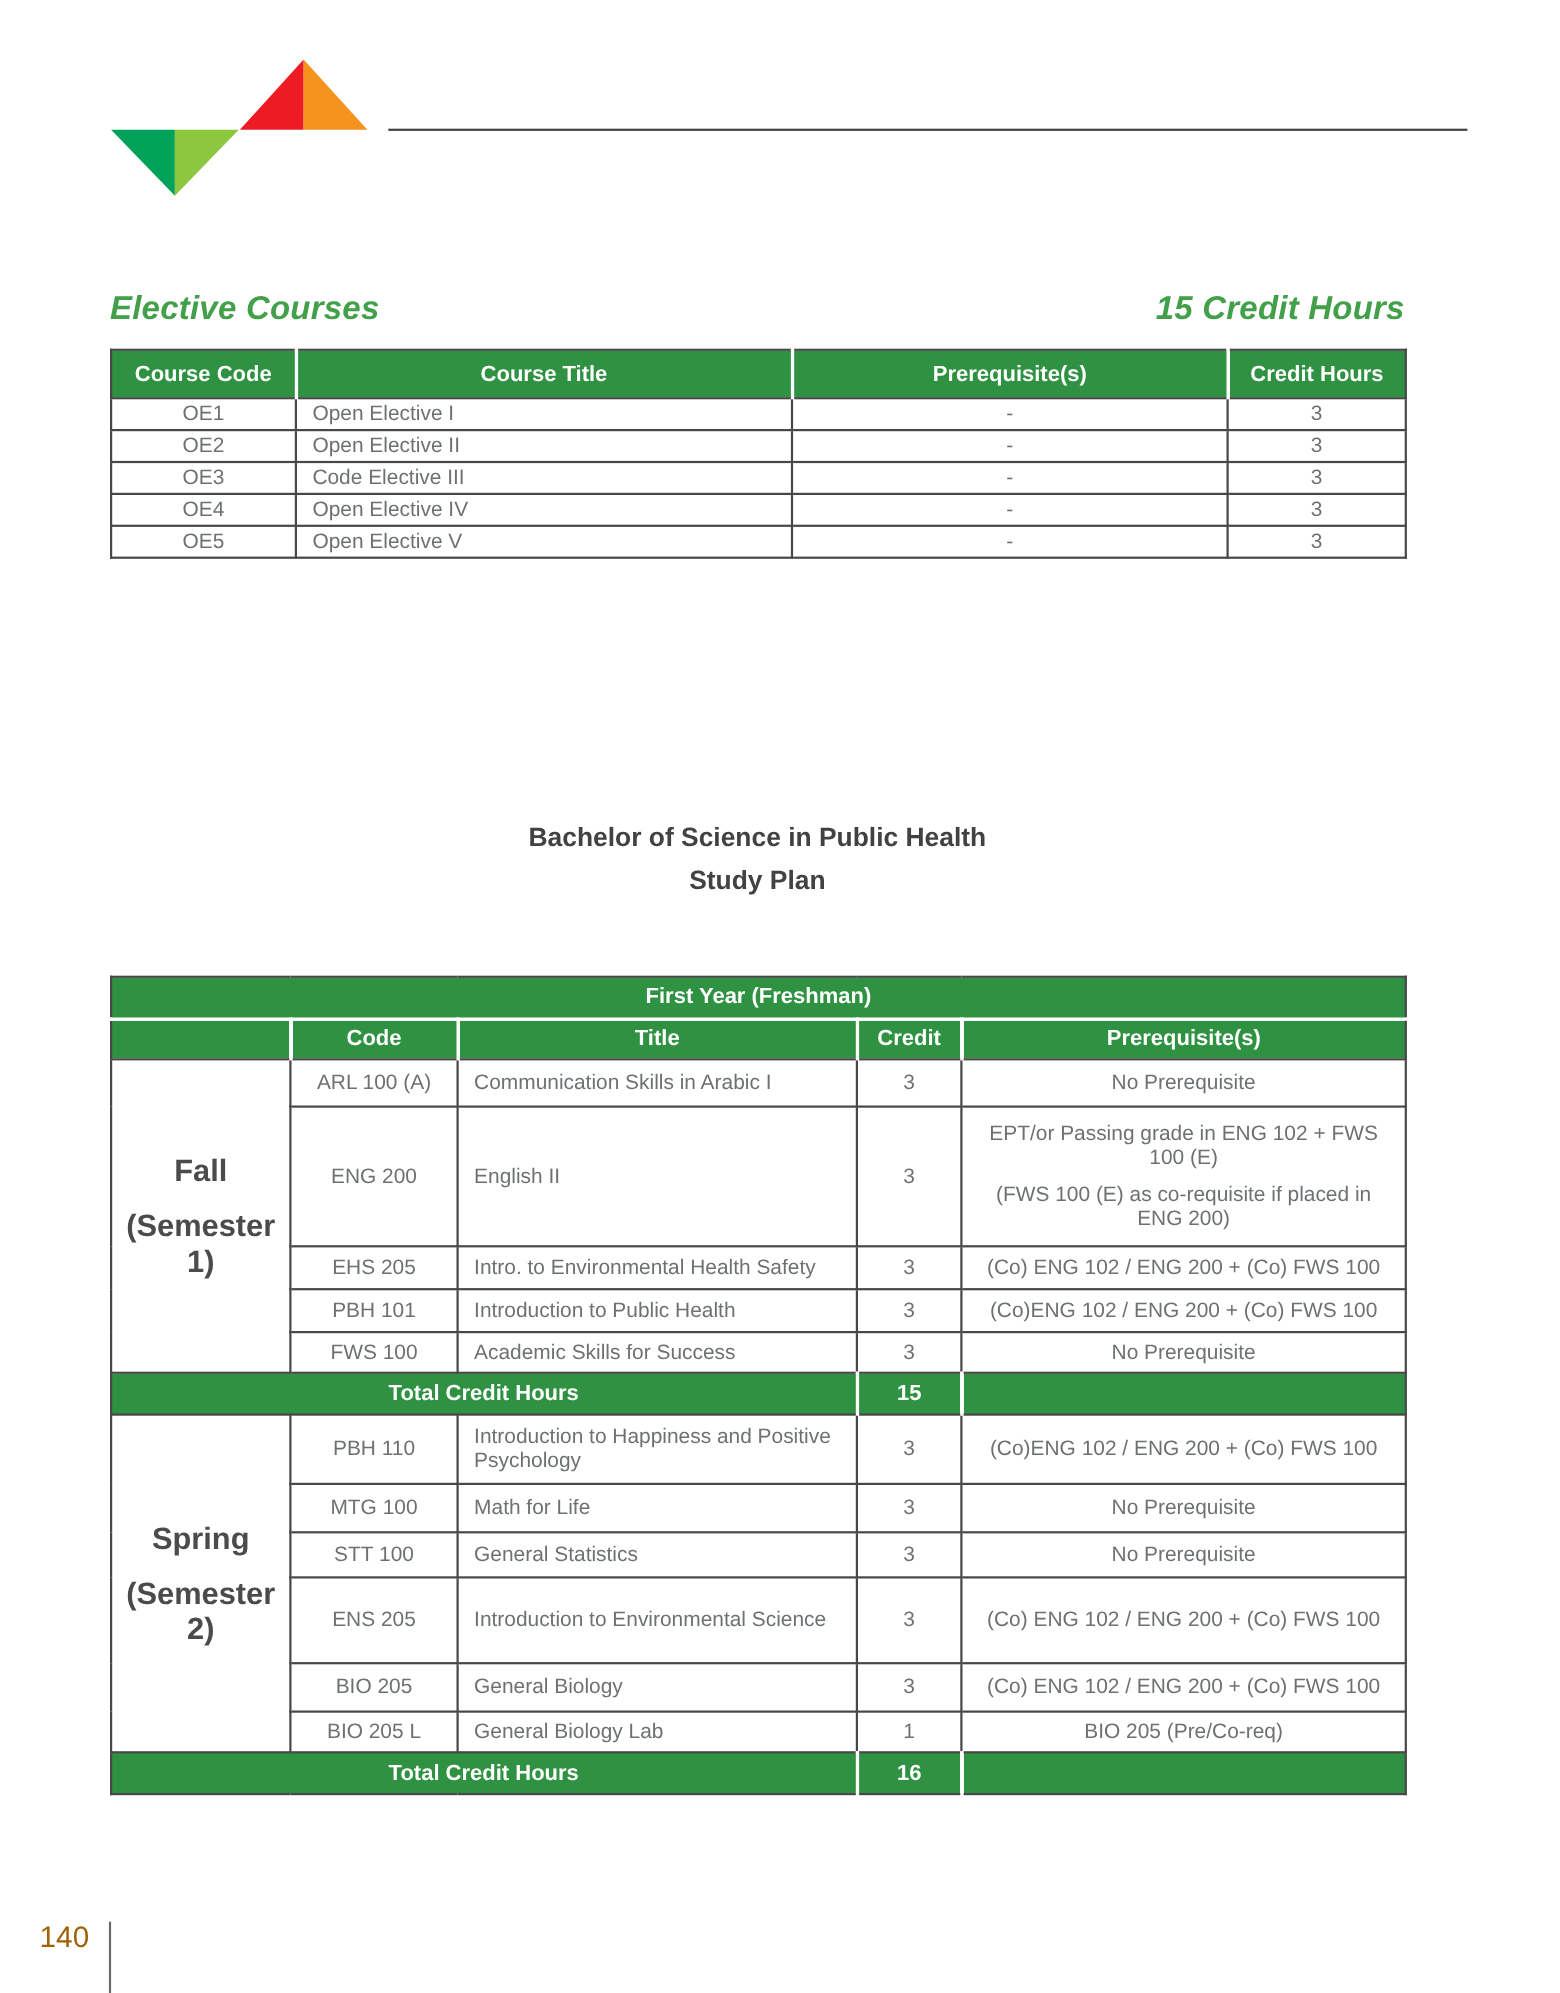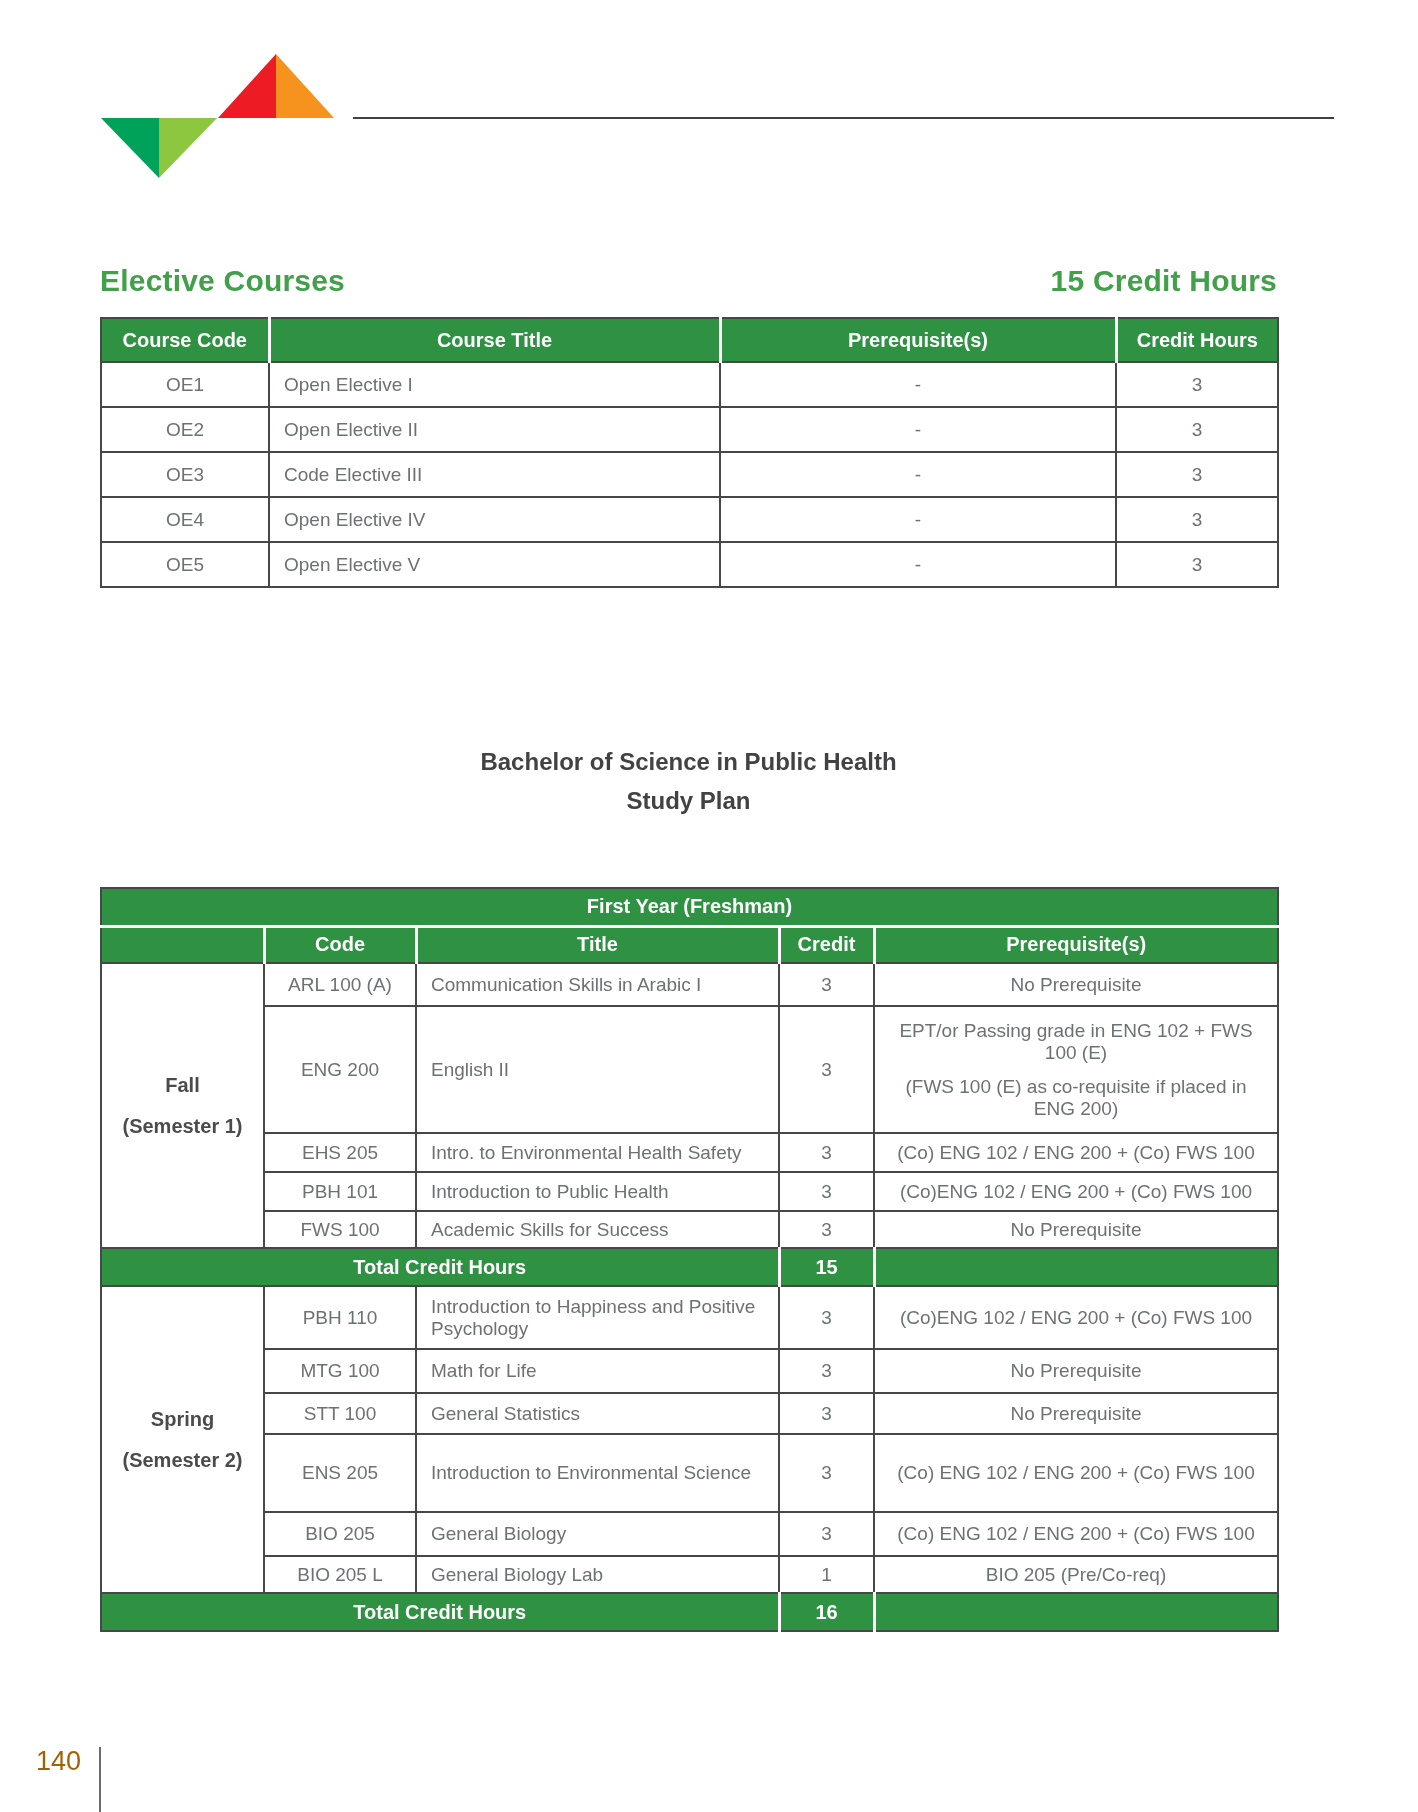--- a/index.html
+++ b/index.html
@@ -13,21 +13,21 @@
     overflow: hidden;
   }
 
   
   .logo { position: absolute; left: 98px; top: 52px; width: 238px; height: 128px; }
   .top-rule { position: absolute; left: 353px; top: 117px; width: 981px; height: 2px; background: #414042; }
 
   
   .heading-row {
     position: absolute; left: 100px; top: 264px; width: 1177px;
-    display: flex; justify-content: space-between; align-items: center;
+    display: flex; justify-content: space-between; align-items: center; font-style: italic;
   }
   .green-heading { font-size: 30px; font-weight: bold; color: #43A04A; letter-spacing: 0.2px; }
 
   
   table { border-collapse: collapse; table-layout: fixed; background: #fff; }
   .tbl { position: absolute; left: 100px; border: 2px solid #474747; }
   .tbl td, .tbl th { border: 2px solid #474747; overflow: hidden; }
   .green-cell {
     background: #2F9242; color: #ffffff; font-weight: bold; font-size: 20px;
     text-align: center; vertical-align: middle;
@@ -39,31 +39,31 @@
   .prereq-extra:empty { display: none; }
 
   
   .hdr-row .green-cell + .green-cell { border-left: 3px solid #ffffff; }
   .banner-cell { border-bottom: 3px solid #ffffff !important; margin-top: 12px; }
   .total-credit-cell { border-left: 3px solid #ffffff !important; border-right: 3px solid #ffffff !important; }
 
   
   .t1 { top: 317px; width: 1177px; border-radius: 25px; }
   .t1 thead tr { height: 44px; }
-  .t1 tbody tr { height: 45px; margin-left: 17px; }
+  .t1 tbody tr { height: 29px; margin-left: 17px; }
 
   
   .t2 { top: 887px; width: 1177px; }
   .banner-row { height: 38px; }
   .t2 .hdr-row { height: 37px; }
   .total-row { height: 38px; }
 
   .semester-cell {
     vertical-align: middle; text-align: center;
-    color: #4B4B4D; font-size: 20px; font-weight: bold; background: #fff;
+    color: #4B4B4D; font-size: 28px; font-weight: bold; background: #fff;
   }
   .semester-cell .sem-line2 { margin-top: 18px; }
 
   
   .plan-title {
     position: absolute; left: 100px; top: 742px; width: 1177px;
     text-align: center; font-size: 24px; font-weight: bold; color: #424244; line-height: 39px;
   }
 
   

